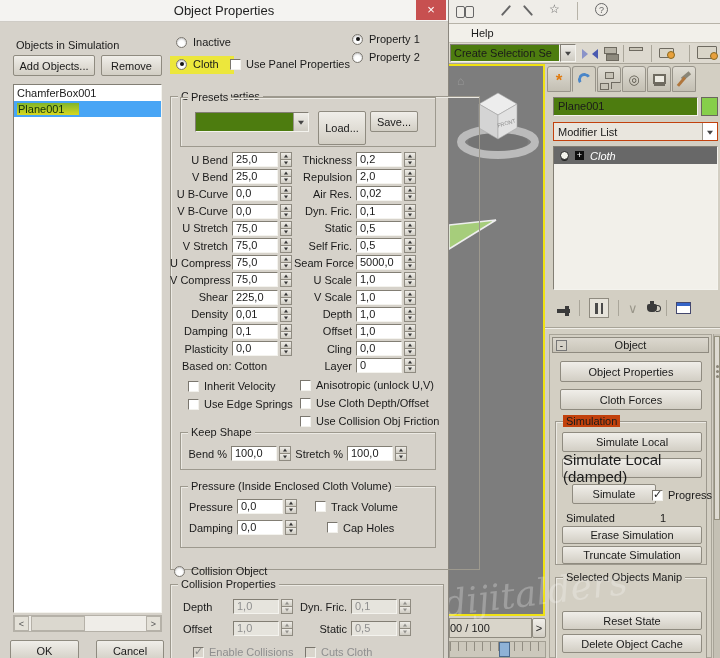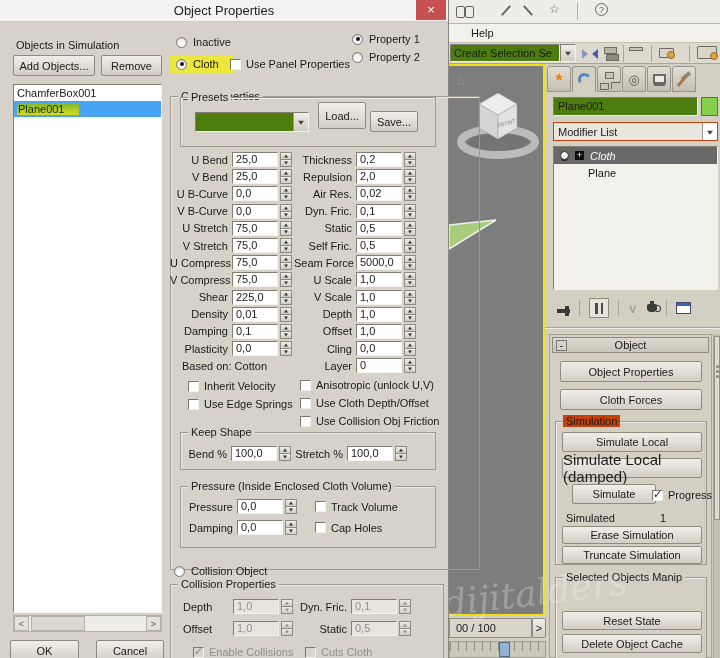--- a/index.html
+++ b/index.html
@@ -203,24 +203,20 @@
       <span style="padding-left:4px;flex:1">Modifier List</span>
       <span class="varrow" style="height:100%;background:#fff"></span>
     </div>
 
     <div class="a" style="left:104px;top:146px;width:165px;height:144px;background:#f2f0ea;border:1px solid;border-color:#827e74 #f4f3ee #f4f3ee #827e74;overflow:hidden">
         <div class="srow sel">
     <span class="bulbi"></span>
     <span class="sqi">+</span>
     <span>Cloth</span>
   </div>
-        <div class="srow">
-
-    <span>Plane</span>
-  </div>
       </div>
 
     <div class="a" style="left:104px;top:296px;width:165px;height:24px;display:flex;align-items:center;gap:9px">
       <span class="pin-ico" style="margin-left:4px"></span>
       <span style="width:1px;height:16px;background:#aaa69a"></span>
       <span class="ser">
           <b></b>
           <b></b>
         </span>
       <span style="width:1px;height:16px;background:#aaa69a"></span>
@@ -259,21 +255,21 @@
         <span class="grp-lab" style="background:#d3cfc3">Selected Objects Manip</span>
         <div class="b3 a" style="left:6px;top:56px;width:140px;height:19px">Delete Object Cache</div>
         <div class="b3 a" style="left:6px;top:33px;width:140px;height:19px">Reset State</div>
       </div>
     </div>
 
     <div class="a vscroll" style="left:264px;top:334px;width:7px;height:324px">
       <div class="vthumb" style="top:2px;height:184px"></div>
     </div>
 
-    <div class="a" style="left:0;top:618px;width:83px;height:20px;background:#d9d5ca;border:1px solid #8f8b80;line-height:18px;padding-left:6px">00 / 100</div>
+    <div class="a" style="left:0;top:618px;width:83px;height:20px;background:#d9d5ca;border:1px solid #8f8b80;line-height:18px;padding-left:0">00 / 100</div>
     <div class="b3 a" style="left:83px;top:618px;width:14px;height:20px">&gt;</div>
 
     <div class="a ticks" style="left:0;top:641px;width:97px;height:17px">
       <div class="tlthumb" style="left:49px;top:0"></div>
     </div>
 
     <div class="a watermark" style="left:-6px;top:572px">dijitalders</div>
   </div>
 
   <div class="dialog">
@@ -322,21 +318,21 @@
     <div class="grp" style="left:170px;top:96px;width:310px;height:474px">
       <span class="grp-lab">Cloth Properties</span>
     </div>
 
     <div class="grp" style="left:180px;top:97px;width:256px;height:50px">
       <span class="grp-lab">Presets</span>
       <div class="a sunk" style="left:14px;top:14px;width:114px;height:20px;display:flex">
         <span style="flex:1;line-height:18px;padding-left:3px"></span>
         <span class="varrow"></span>
       </div>
-      <div class="b3 a" style="left:137px;top:4px;width:48px;height:27px">Load...</div>
+      <div class="b3 a" style="left:137px;top:13px;width:48px;height:34px">Load...</div>
       <div class="b3 a" style="left:189px;top:13px;width:48px;height:21px">Save...</div>
     </div>
 
     <div class="a" style="left:170px;top:151px">
         <div class="prow">
     <span class="plab">U Bend</span>
     <span class="pfield">25,0</span>
     <span class="spin">
             <i class="up"></i>
             <i class="dn"></i>
@@ -596,21 +592,21 @@
           <span>Track Volume</span>
         </label>
       </div>
       <div class="prow a" style="left:6px;top:32px">
         <span class="plab" style="width:50px">Damping</span>
         <span class="pfield">0,0</span>
         <span class="spin">
             <i class="up"></i>
             <i class="dn"></i>
           </span>
-        <label class="chk" style="margin-left:18px">
+        <label class="chk" style="margin-left:30px">
           <span class="cbox"></span>
           <span>Cap Holes</span>
         </label>
       </div>
     </div>
 
     <label class="a chk" style="left:174px;top:562px">
       <span class="radio" style="margin-right:6px"></span>
       <span>Collision Object</span>
     </label>

